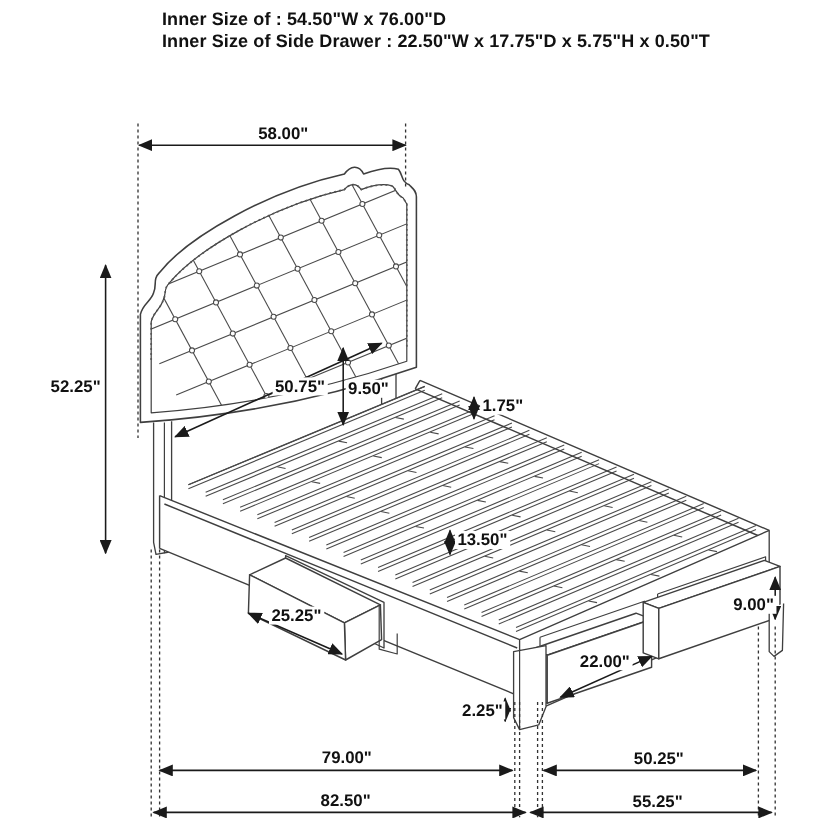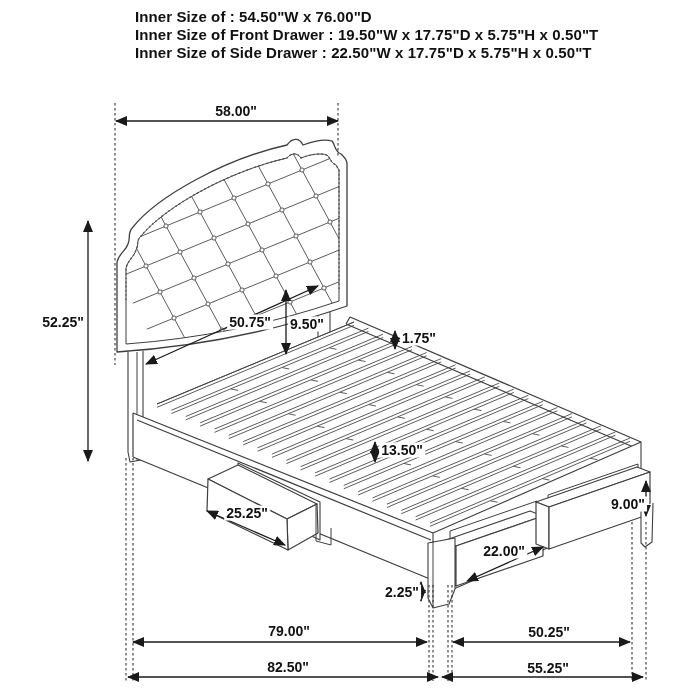--- a/index.html
+++ b/index.html
@@ -19,21 +19,20 @@
     padding:0 2px;white-space:nowrap;line-height:15px;
   }
 </style>
 </head>
 <body>
 
 <div class="canvas">
 
   <div class="note">
     <div>Inner Size of : 54.50"W x 76.00"D</div>
-    <div>Inner Size of Front Drawer : 19.50"W x 17.75"D x 5.75"H x 0.50"T</div>
     <div>Inner Size of Side Drawer : 22.50"W x 17.75"D x 5.75"H x 0.50"T</div>
   </div>
 
   <svg id="drawing" width="700" height="700" viewBox="0 0 700 700">
     <defs>
       <marker id="ah" viewBox="0 0 12 10" refX="11" refY="5" markerWidth="12" markerHeight="10" orient="auto-start-reverse" markerUnits="userSpaceOnUse">
         <path d="M0,0 L12,5 L0,10 Z" fill="#1a1a1a"></path>
       </marker>
       <clipPath id="panelClip">
         <path d="M126,344 L126,268 C128,260 134,257 136,250 C139,244 136,241 141,236

